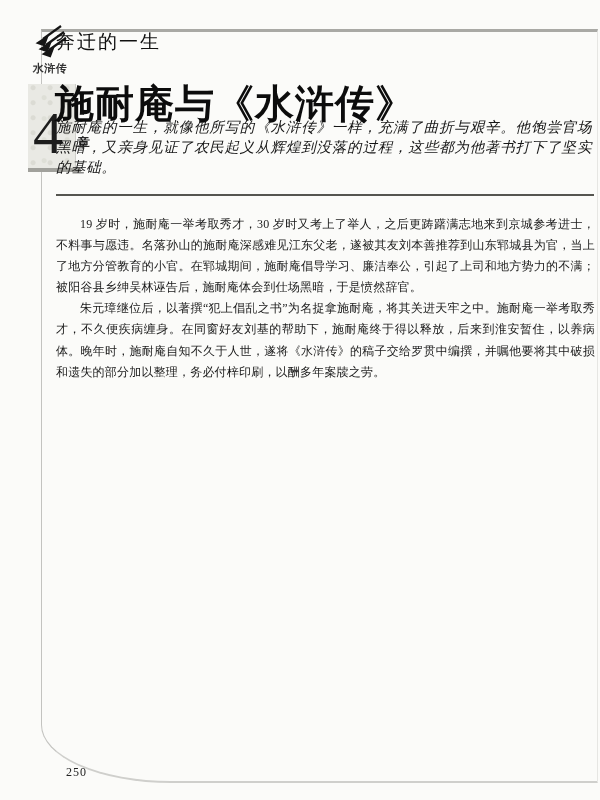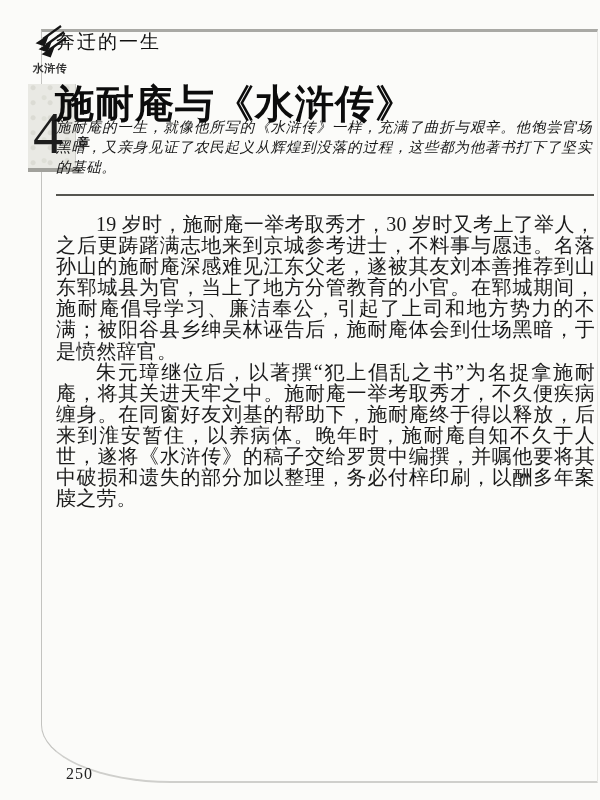--- a/index.html
+++ b/index.html
@@ -84,30 +84,30 @@
 
   .rule {
     position: absolute; left: 56px; top: 194px; width: 538px; height: 0;
     border-top: 2px solid #555550;
   }
 
   
   .body-text {
     position: absolute; left: 56px; top: 214px; width: 539px;
     font-family: "Liberation Serif", serif;
-    font-size: 20px; line-height: 21.1px; color: #1a1a1a;
+    font-size: 12px; line-height: 21.1px; color: #1a1a1a;
     text-align: justify; letter-spacing: 0.2px;
   }
   .body-text p { margin: 0; text-indent: 2em; }
 
   
   .page-number {
     position: absolute; left: 66px; top: 765px;
     font-family: "Liberation Serif", serif;
-    font-size: 16px; letter-spacing: 1px; color: #222;
+    font-size: 12px; letter-spacing: 1px; color: #222;
   }
 </style>
 </head>
 <body>
 
 <div class="page-card"></div>
 
 <div class="sidebar">
   <svg class="corner-icon" viewBox="0 0 36 36" aria-hidden="true">
     <g stroke="#151515" stroke-width="2.2" fill="#151515">

